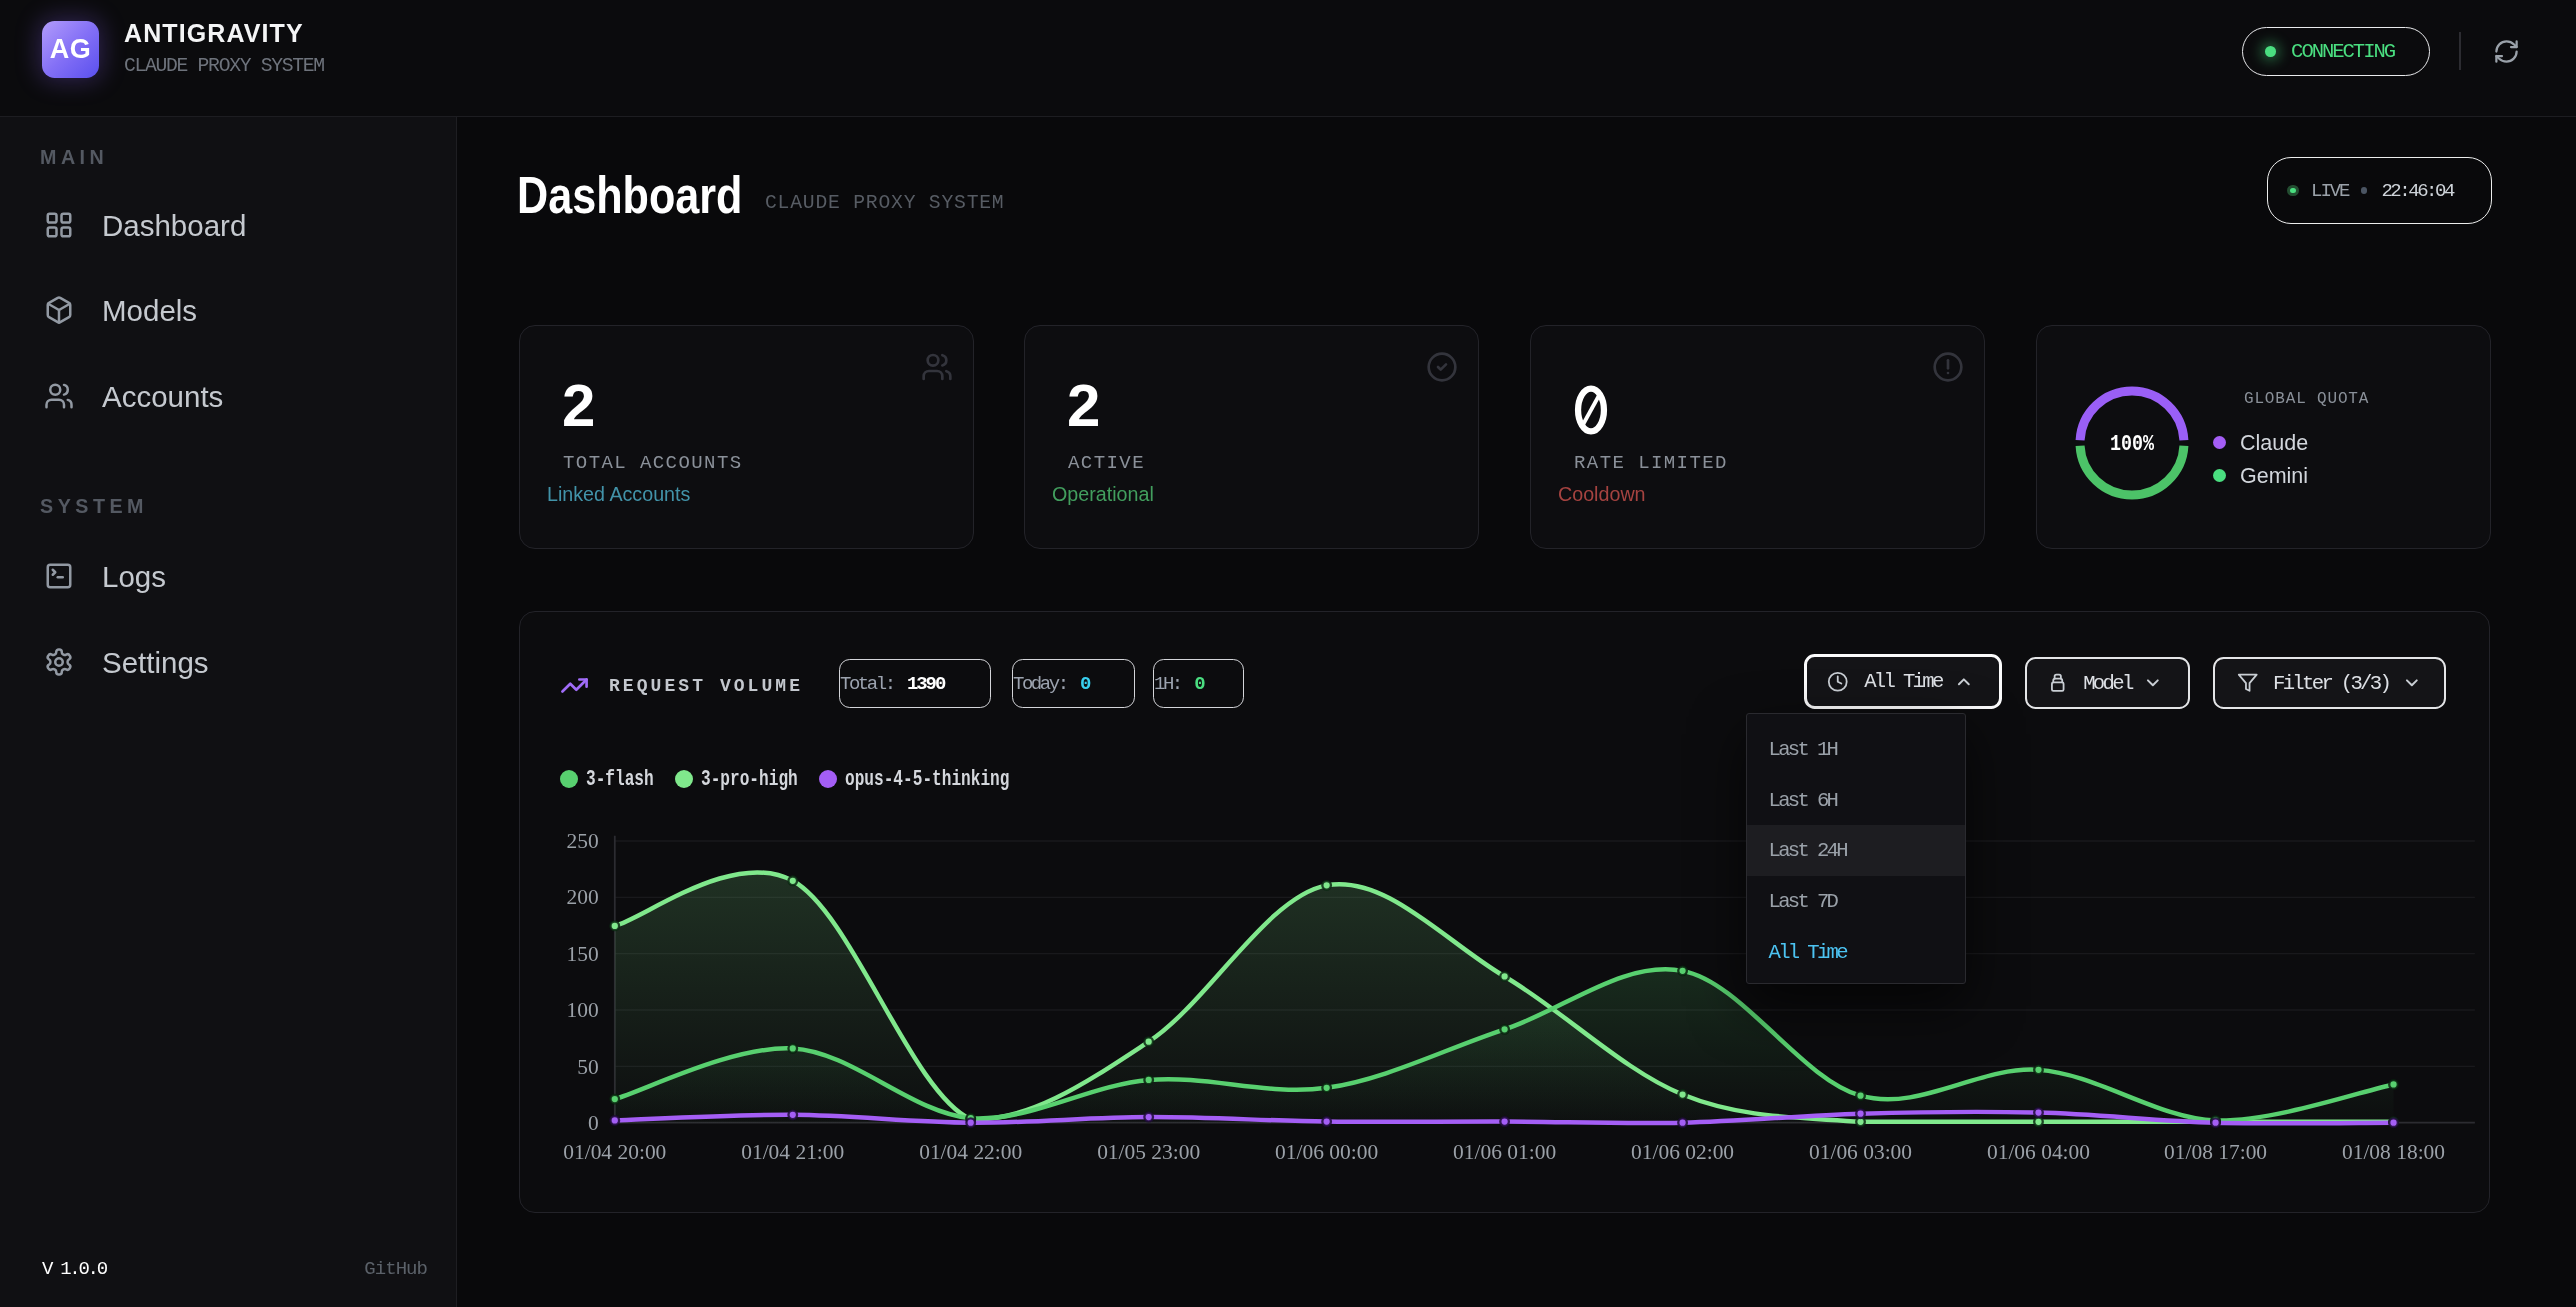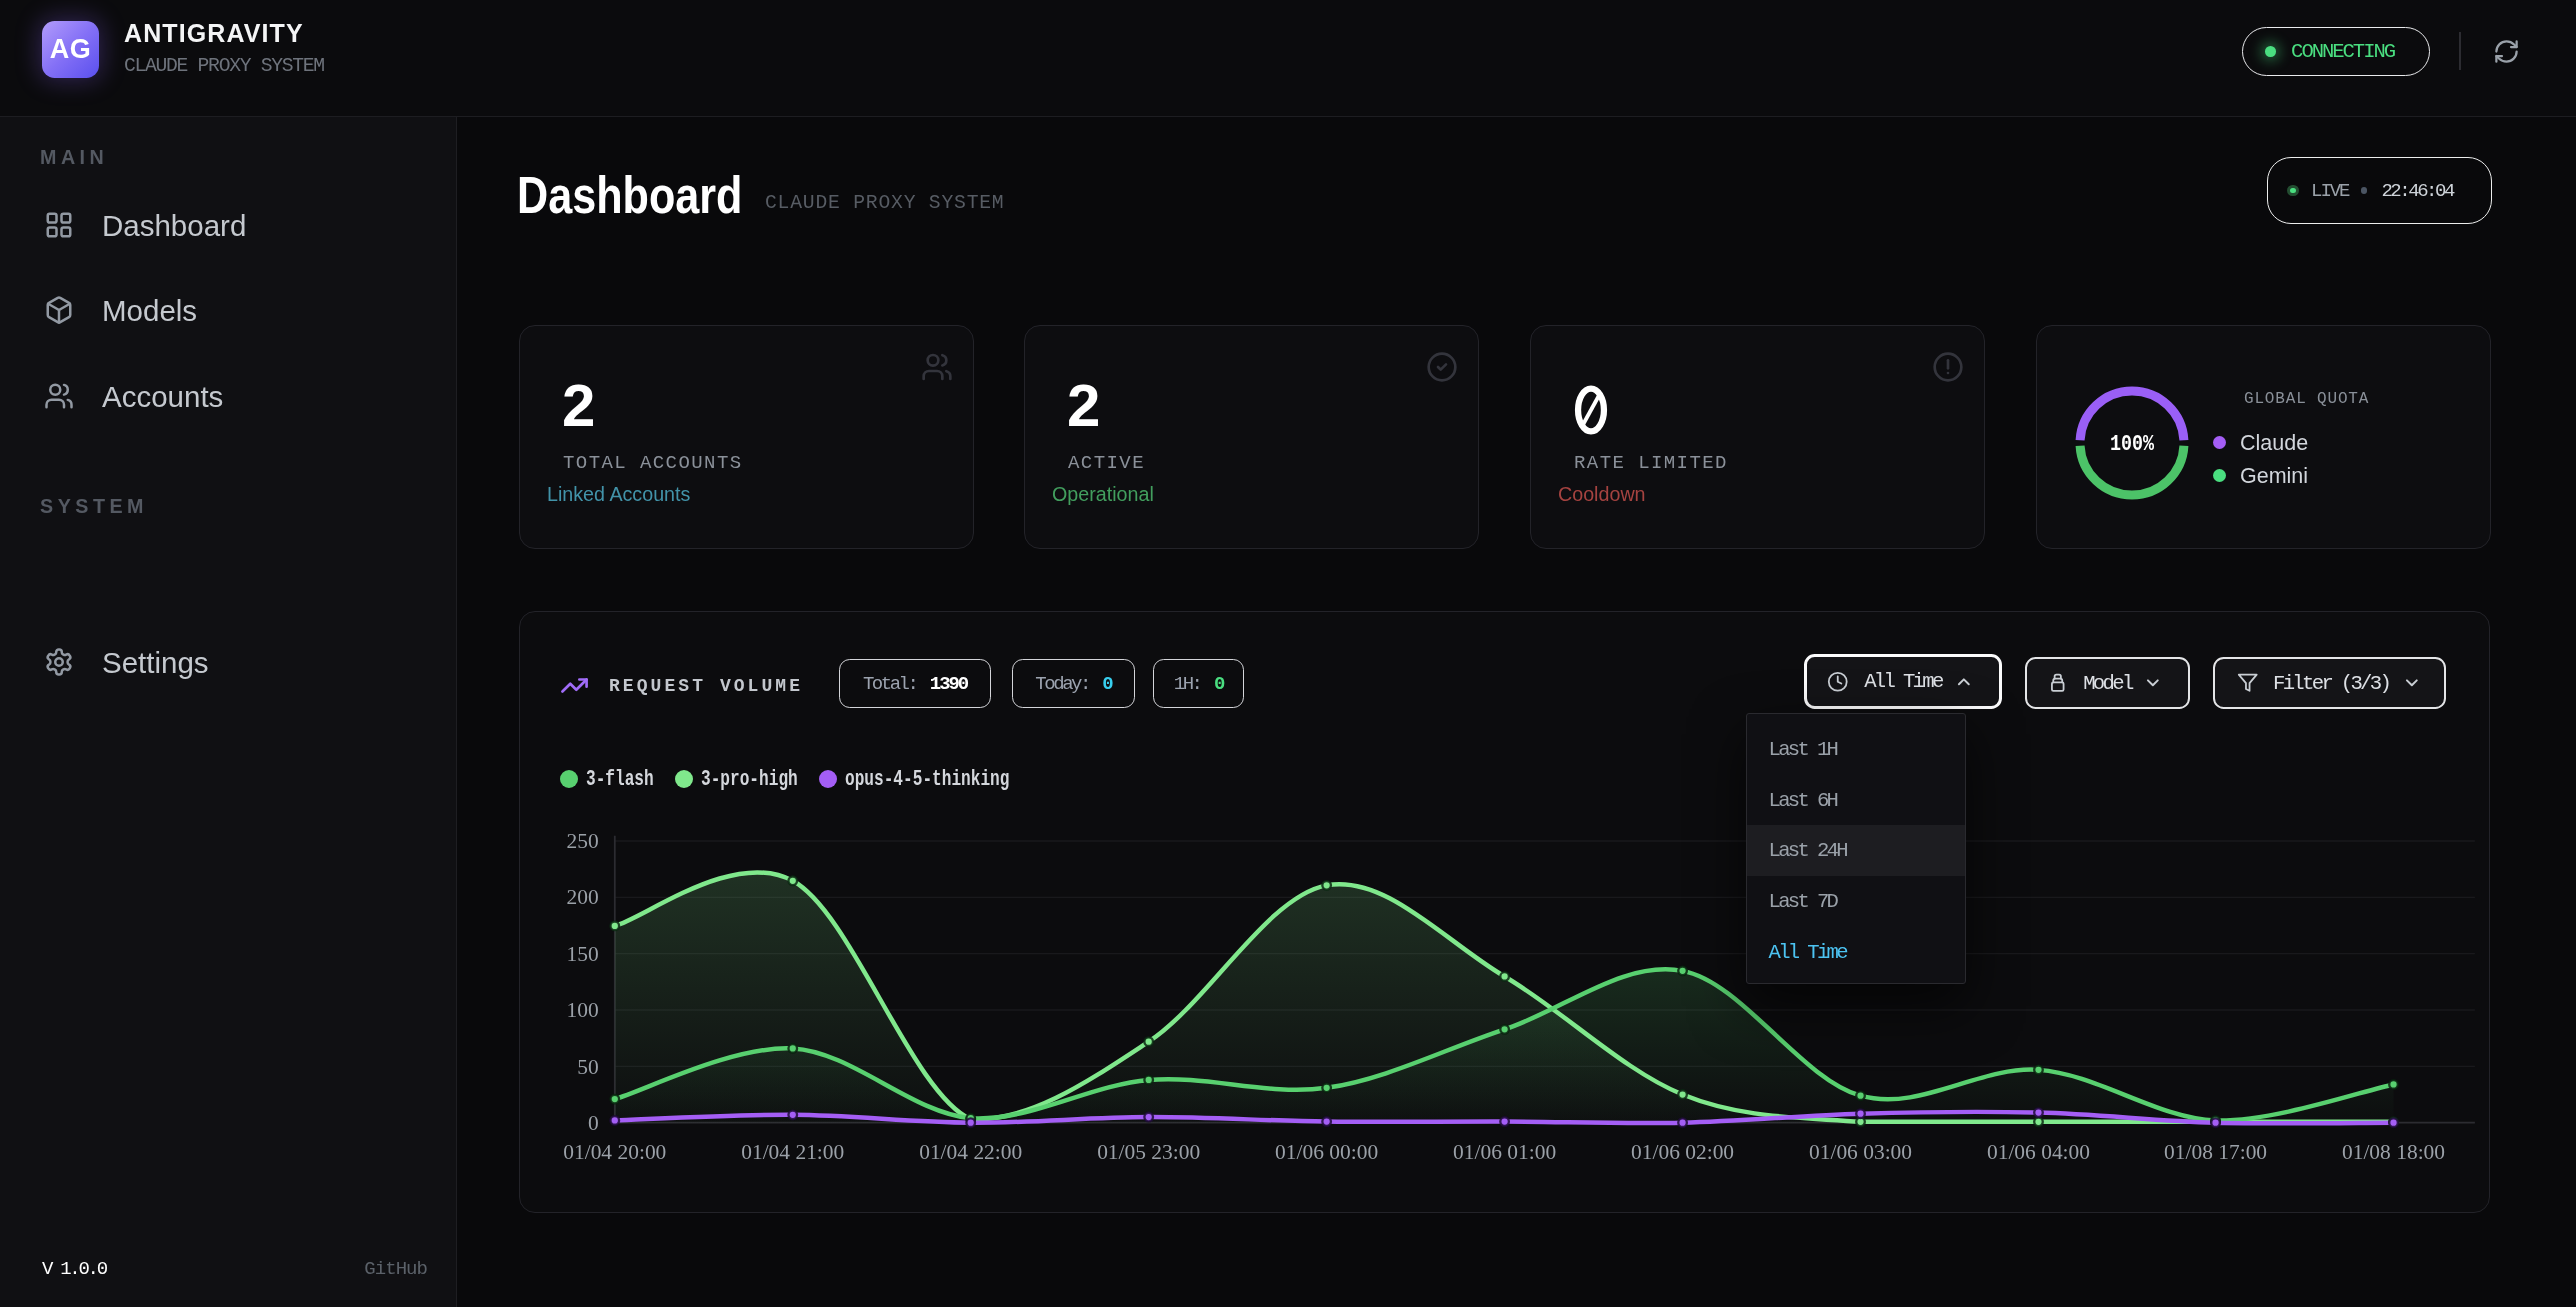--- a/index.html
+++ b/index.html
@@ -65,21 +65,21 @@
 .card .sub { position:absolute; left:27px; top:157px; font-size:19.7px; }
 .card .cicon { position:absolute; right:19.7px; top:25px; }
 
 
 #chart { position:absolute; left:519px; top:611px; width:1971px; height:602px;
   background:#0c0c0e; border:1.8px solid #232329; border-radius:16px; }
 #chart .hicon { position:absolute; left:40px; top:59px; }
 #chart .htitle { position:absolute; left:89px; top:64px; font-family:"Liberation Mono",monospace;
   font-size:18px; font-weight:bold; color:#c3c7cd; letter-spacing:0.17em; }
 .statpill { position:absolute; top:47px; height:49px; border:1.8px solid #d4d5d9; border-radius:10.7px;
-  display:flex; align-items:center; justify-content:center; white-space:nowrap;
+  display:flex; align-items:center; justify-content:flex-start; white-space:nowrap;
   font-family:"Liberation Mono",monospace; font-size:19px; }
 .statpill .k { color:#9ca3af; letter-spacing:-0.13em; }
 .statpill .v { font-weight:bold; margin-left:13.4px; letter-spacing:-0.11em; }
 .fbtn { position:absolute; top:45px; height:52px; border-radius:10.7px; background:#141417;
   display:flex; align-items:center; font-family:"Liberation Mono",monospace; font-size:20.6px;
   color:#dde0e5; letter-spacing:-0.13em; white-space:nowrap; }
 .legend { position:absolute; top:154px; display:flex; align-items:center; white-space:nowrap;
   font-family:"Liberation Mono",monospace; font-size:22.4px; font-weight:bold; color:#d4d7dc; }
 .legend .d { width:18px; height:18px; border-radius:50%; margin-right:8px; flex:none; }
 .legend .t { display:inline-block; transform:scaleX(0.72); transform-origin:left center; }
@@ -140,20 +140,28 @@
       <path d="M16 21v-2a4 4 0 0 0-4-4H6a4 4 0 0 0-4 4v2"></path>
         <circle cx="9" cy="7" r="4"></circle>
       <path d="M22 21v-2a4 4 0 0 0-3-3.87"></path>
         <path d="M16 3.13a4 4 0 0 1 0 7.75"></path>
     </svg>
     <div class="nt">Accounts</div>
   </div>
 
   <div class="navlabel" style="top:397px">SYSTEM</div>
 
+  <div class="navitem" style="top:450px">
+    <svg width="30" height="30" viewBox="0 0 24 24" fill="none" stroke="#9299a3" stroke-width="2" stroke-linecap="round" stroke-linejoin="round">
+      <rect x="3" y="3" width="18" height="18" rx="2"></rect>
+        <path d="m7 11 2-2-2-2"></path>
+        <path d="M11 13h4"></path>
+    </svg>
+    <div class="nt">Logs</div>
+  </div>
 
   <div class="navitem" style="top:536px">
     <svg width="30" height="30" viewBox="0 0 24 24" fill="none" stroke="#9299a3" stroke-width="2" stroke-linecap="round" stroke-linejoin="round">
       <path d="M12.22 2h-.44a2 2 0 0 0-2 2v.18a2 2 0 0 1-1 1.73l-.43.25a2 2 0 0 1-2 0l-.15-.08a2 2 0 0 0-2.73.73l-.22.38a2 2 0 0 0 .73 2.73l.15.1a2 2 0 0 1 1 1.72v.51a2 2 0 0 1-1 1.74l-.15.09a2 2 0 0 0-.73 2.73l.22.38a2 2 0 0 0 2.73.73l.15-.08a2 2 0 0 1 2 0l.43.25a2 2 0 0 1 1 1.73V20a2 2 0 0 0 2 2h.44a2 2 0 0 0 2-2v-.18a2 2 0 0 1 1-1.73l.43-.25a2 2 0 0 1 2 0l.15.08a2 2 0 0 0 2.73-.73l.22-.39a2 2 0 0 0-.73-2.73l-.15-.08a2 2 0 0 1-1-1.74v-.5a2 2 0 0 1 1-1.74l.15-.09a2 2 0 0 0 .73-2.73l-.22-.38a2 2 0 0 0-2.73-.73l-.15.08a2 2 0 0 1-2 0l-.43-.25a2 2 0 0 1-1-1.73V4a2 2 0 0 0-2-2z"></path>
       <circle cx="12" cy="12" r="3"></circle>
     </svg>
     <div class="nt">Settings</div>
   </div>
 
   <div id="sfoot">

